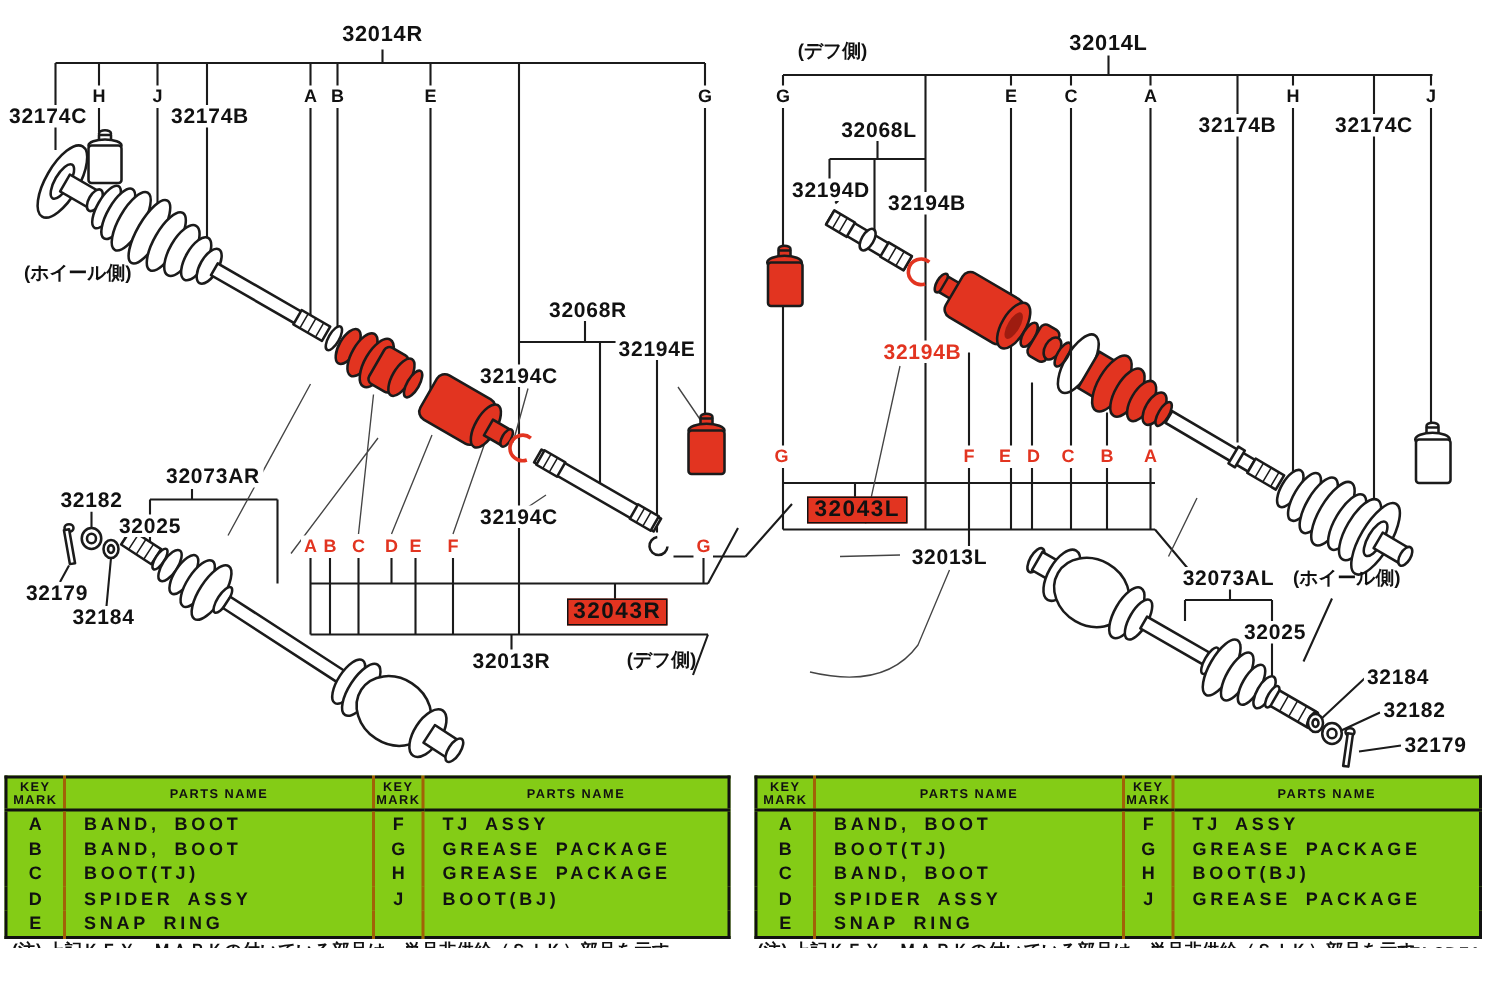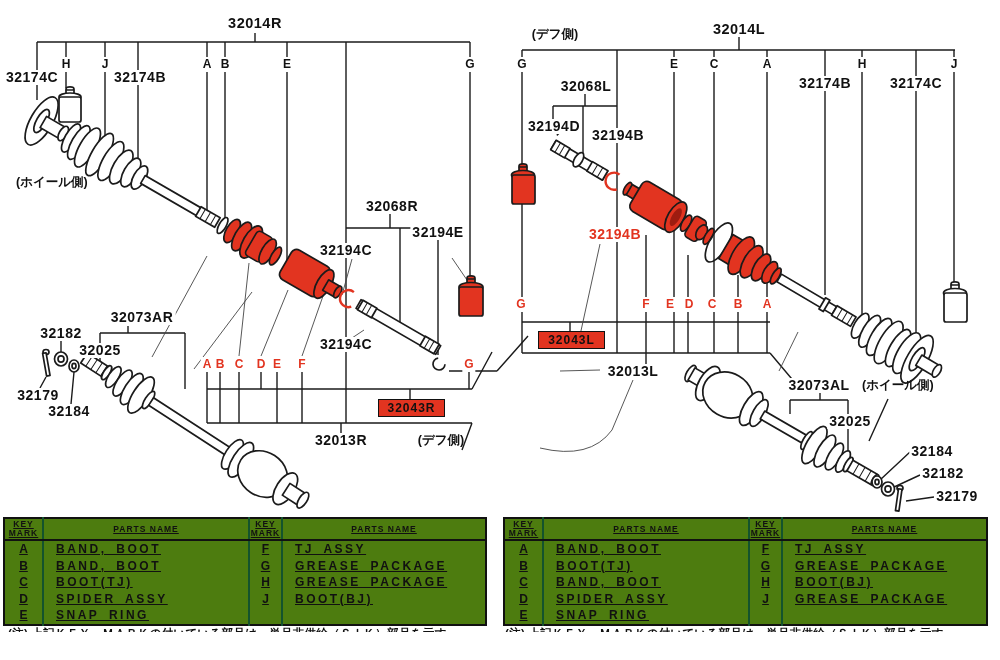--- a/index.html
+++ b/index.html
@@ -8,29 +8,29 @@
          font-family:"Liberation Sans","DejaVu Sans",sans-serif;color:#111;}
   #art{position:absolute;left:0;top:0;}
   .lab{position:absolute;white-space:nowrap;background:#fff;line-height:15px;padding:0 2px;}
   .c{transform:translateX(-50%);}
   .pn{font-size:14px;font-weight:700;letter-spacing:0.5px;color:#111;}
   .mk{font-size:12px;font-weight:700;color:#111;padding:0 3px;}
   .rmk{font-size:12px;font-weight:700;color:var(--red);padding:0 2px;}
   .jp{font-size:12.5px;font-weight:700;color:#111;}
   .title{font-size:14.5px;font-weight:700;letter-spacing:0.5px;}
   .redbox{position:absolute;background:var(--red);border:1.5px solid #111;color:#111;
-          font-size:12px;font-weight:700;letter-spacing:1px;text-align:center;
+          font-size:15px;font-weight:700;letter-spacing:1px;text-align:center;
           width:65px;height:16px;line-height:16px;}
-  .ptable{position:absolute;border:2px solid #111;background:#4d7c0f;border-collapse:collapse;table-layout:fixed;text-decoration:underline;}
+  .ptable{position:absolute;border:2px solid #111;background:#84cc16;border-collapse:collapse;table-layout:fixed;}
   .ptable th{border-bottom:2.5px solid #111;font-size:8.5px;font-weight:700;letter-spacing:1px;
              text-align:center;padding:1px 0;line-height:9px;}
   .ptable td{font-size:12px;font-weight:700;letter-spacing:2.5px;word-spacing:4px;
              padding:0 0 0 12px;height:16.6px;line-height:16.6px;overflow:hidden;}
   .ptable .key{text-align:center;padding:0;letter-spacing:0;}
-  .vline{border-left:2px solid #14532d;}
+  .vline{border-left:2px solid #a16207;}
   .note{position:absolute;font-size:11.5px;font-weight:700;letter-spacing:0.3px;}
   .code{position:absolute;font-size:11.5px;font-weight:700;letter-spacing:1px;}
   .rp{fill:var(--red);}
 </style>
 </head>
 <body>
 
 <div id="stage">
 
 <svg id="art" width="1000" height="660" viewBox="0 0 1000 660">

